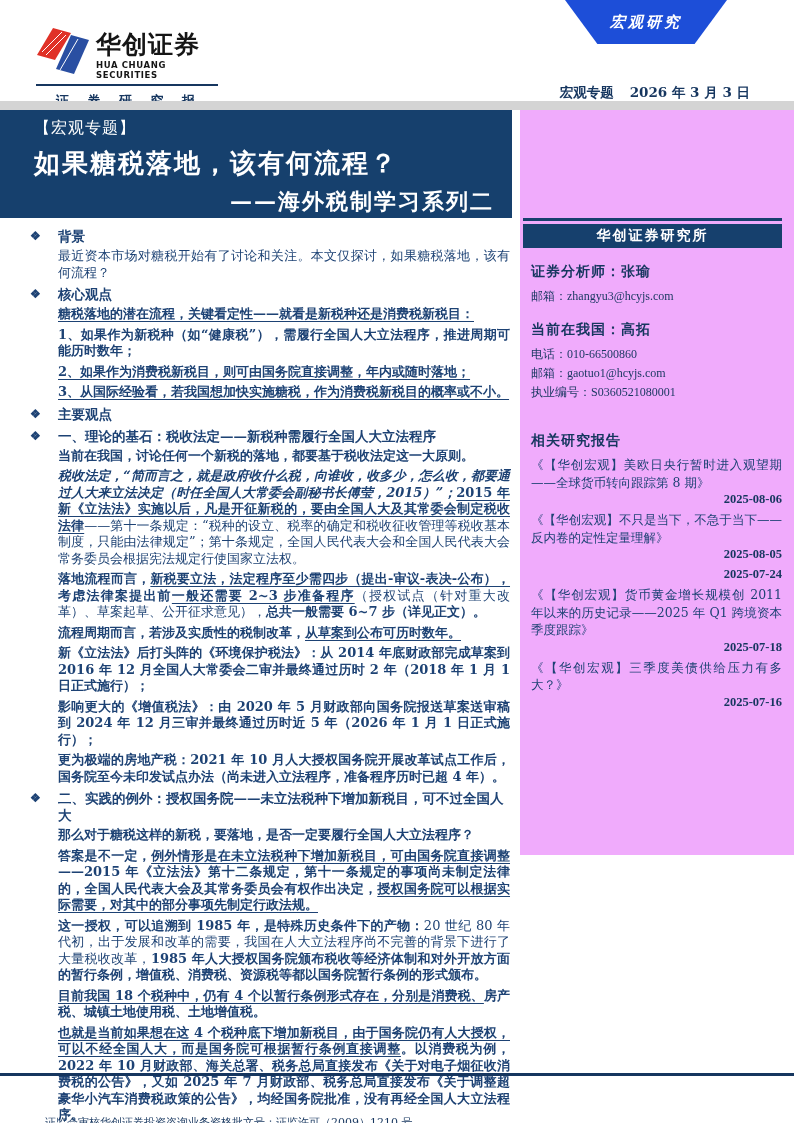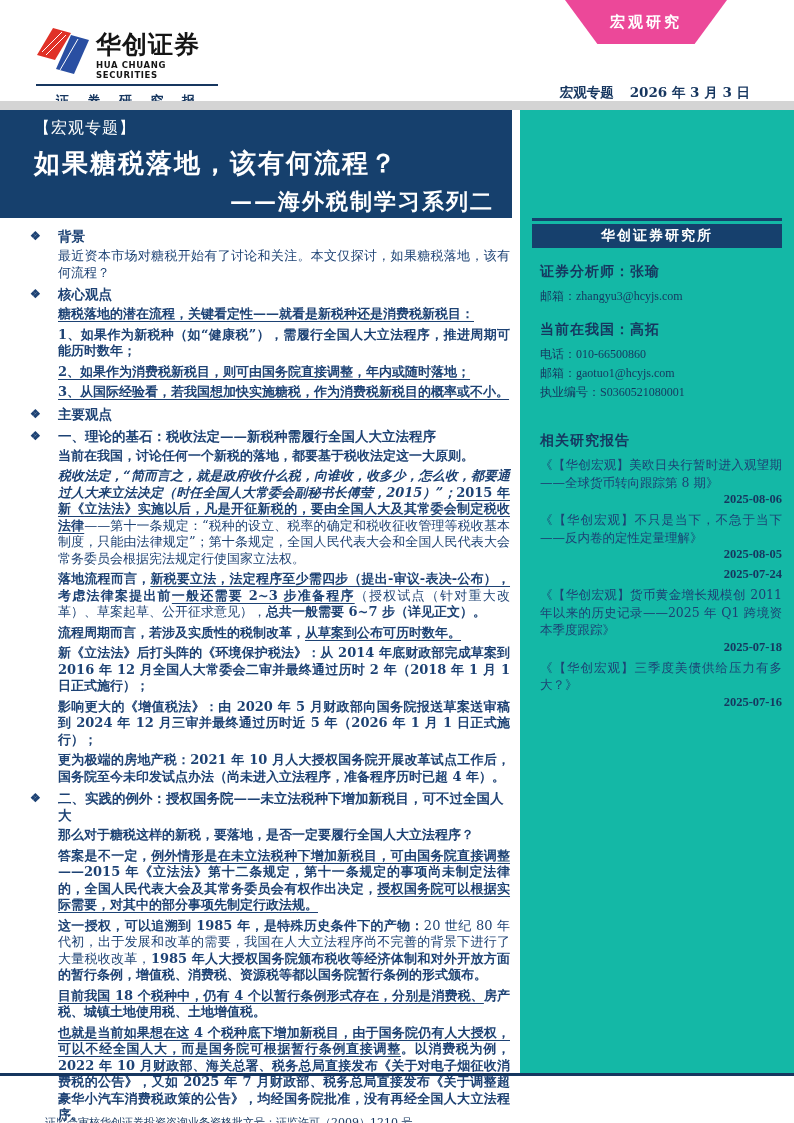--- a/index.html
+++ b/index.html
@@ -11,24 +11,24 @@
   
   .logo-block{position:absolute;left:36px;top:26px;width:190px;}
   .logo-row{display:flex;align-items:flex-start;}
   .logo-mark{width:56px;height:52px;flex:0 0 auto;}
   .logo-texts{margin-left:4px;margin-top:6px;}
   .logo-cn{font-family:"DejaVu Sans","Liberation Sans",sans-serif;font-weight:bold;color:#151515;font-size:25px;letter-spacing:1px;line-height:26px;}
   .logo-en{font-family:"DejaVu Sans","Liberation Sans",sans-serif;font-weight:bold;color:#151515;font-size:8.5px;letter-spacing:0.6px;margin-top:2px;}
   .logo-rule{height:2px;background:#16365f;width:182px;margin-top:4px;}
   .report-type{color:#16365f;font-weight:bold;font-size:13px;letter-spacing:7px;margin-top:6px;margin-left:20px;}
   .corner-tag{
-    position:absolute;left:565px;top:0;width:162px;height:44px;background:#ec4899;
+    position:absolute;left:565px;top:0;width:162px;height:44px;background:#1d4ed8;
     clip-path:polygon(0 0,100% 0,80% 100%,20% 100%);
     display:flex;align-items:center;justify-content:center;
-    color:#ffffff;font-weight:bold;font-size:15px;letter-spacing:3px;
+    color:#ffffff;font-weight:bold;font-size:15px;letter-spacing:3px;font-style:italic;
   }
   .meta-line{position:absolute;right:44px;top:84px;font-weight:bold;font-size:13.5px;color:#16365f;}
   .meta-line .gap{display:inline-block;width:16px;}
   
   .top-strip{position:absolute;left:0;top:101px;width:794px;height:9px;background:#d4d4d4;}
   .banner{
     position:absolute;left:0;top:110px;width:512px;height:108px;background:#16406d;color:#ffffff;
     box-sizing:border-box;padding:8px 14px 0 34px;
   }
   .banner-tag{font-size:16px;letter-spacing:1px;font-family:Liberation Serif, serif;}
@@ -38,21 +38,21 @@
   .main-col{position:absolute;left:30px;top:223px;width:480px;}
   .sec{display:flex;margin:5px 0 3px;font-weight:bold;font-size:13.5px;line-height:17px;color:#1d4274;}
   .diamond{width:28px;flex:0 0 auto;font-size:12px;}
   .sec-text{flex:1;}
   .para{margin:0 0 4px;padding-left:28px;font-size:13px;line-height:16.5px;text-align:justify;}
   .run-r{font-weight:normal;}
   .run-b{font-weight:bold;}
   .run-bi{font-weight:bold;font-style:italic;}
   .run-bu{font-weight:bold;text-decoration:underline;text-underline-offset:3px;text-decoration-thickness:1px;}
   
-  .side-panel{position:absolute;left:520px;top:110px;width:274px;height:963px;background:#14b8a6;box-sizing:border-box;padding:0 12px 0 12px;}
+  .side-panel{position:absolute;left:520px;top:110px;width:274px;height:745px;background:#f0abfc;box-sizing:border-box;padding:0 12px 0 3px;}
   .inst{margin-top:108px;}
   .inst-rule{height:3px;background:#16406d;}
   .inst-bar{margin-top:3px;height:24px;background:#16406d;color:#ffffff;font-weight:bold;font-size:14px;letter-spacing:2px;display:flex;align-items:center;justify-content:center;}
   .analysts{padding-left:8px;}
   .analyst-name{font-weight:bold;font-size:14px;color:#16365f;margin-top:15px;margin-bottom:6px;letter-spacing:1px;}
   .field{font-size:12px;line-height:19px;color:#16365f;}
   .fvalue{font-family:"Liberation Serif","DejaVu Serif",serif;}
   .related{padding-left:8px;margin-top:30px;}
   .related-title{font-weight:bold;font-size:14px;color:#16365f;letter-spacing:1px;margin-bottom:6px;}
   .rel-item{margin-bottom:3px;}

